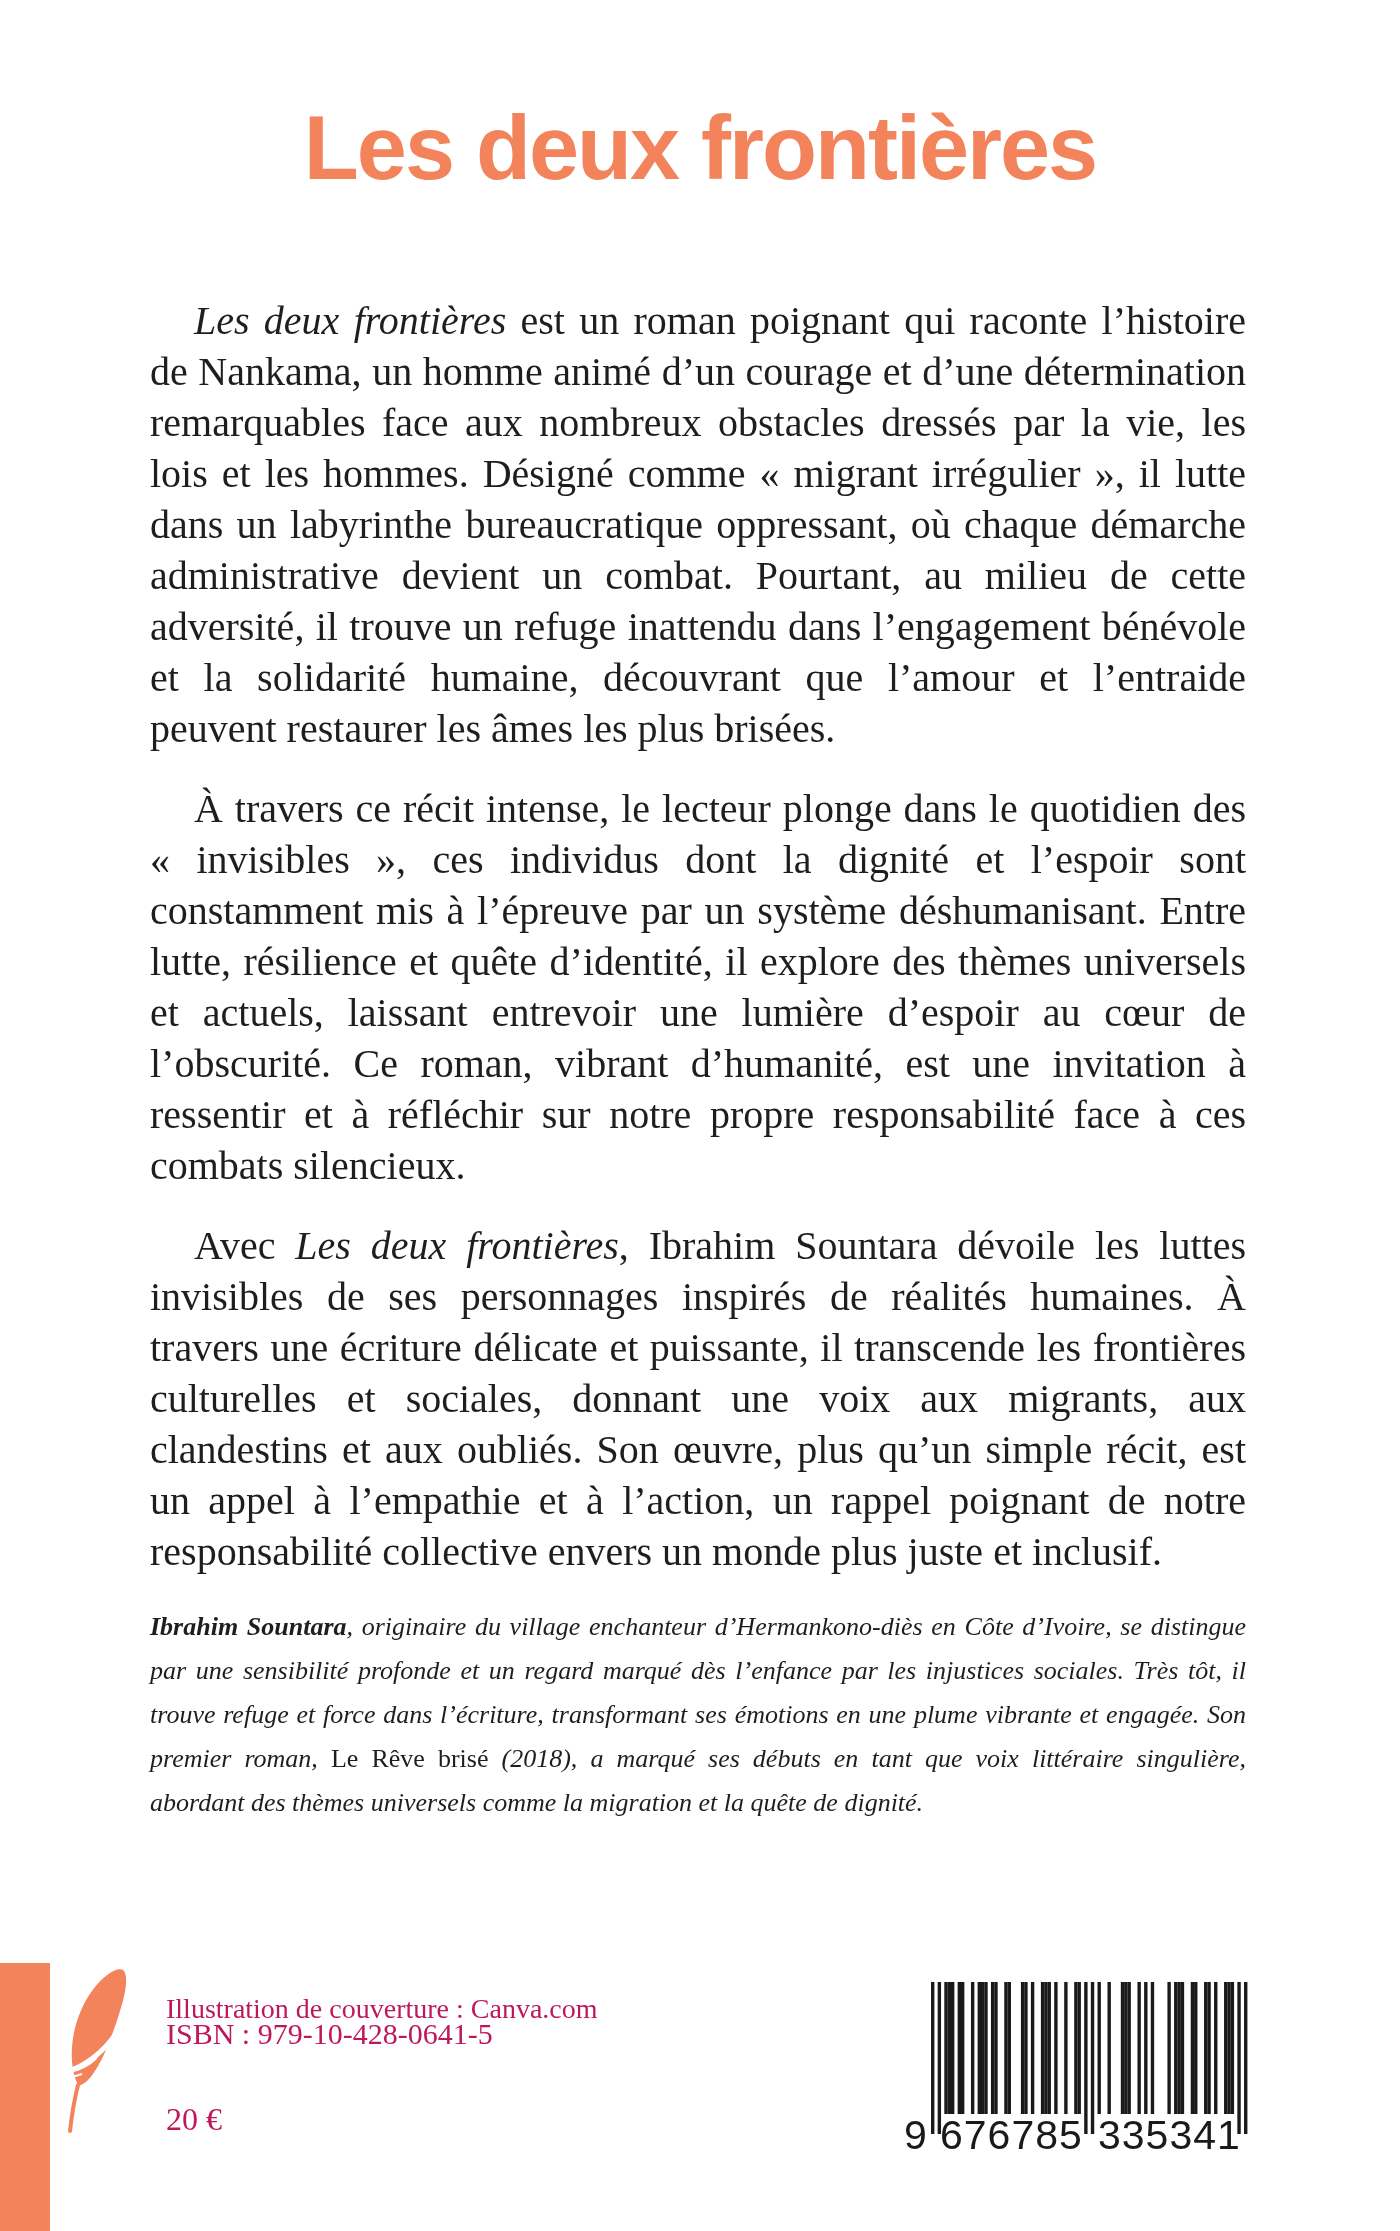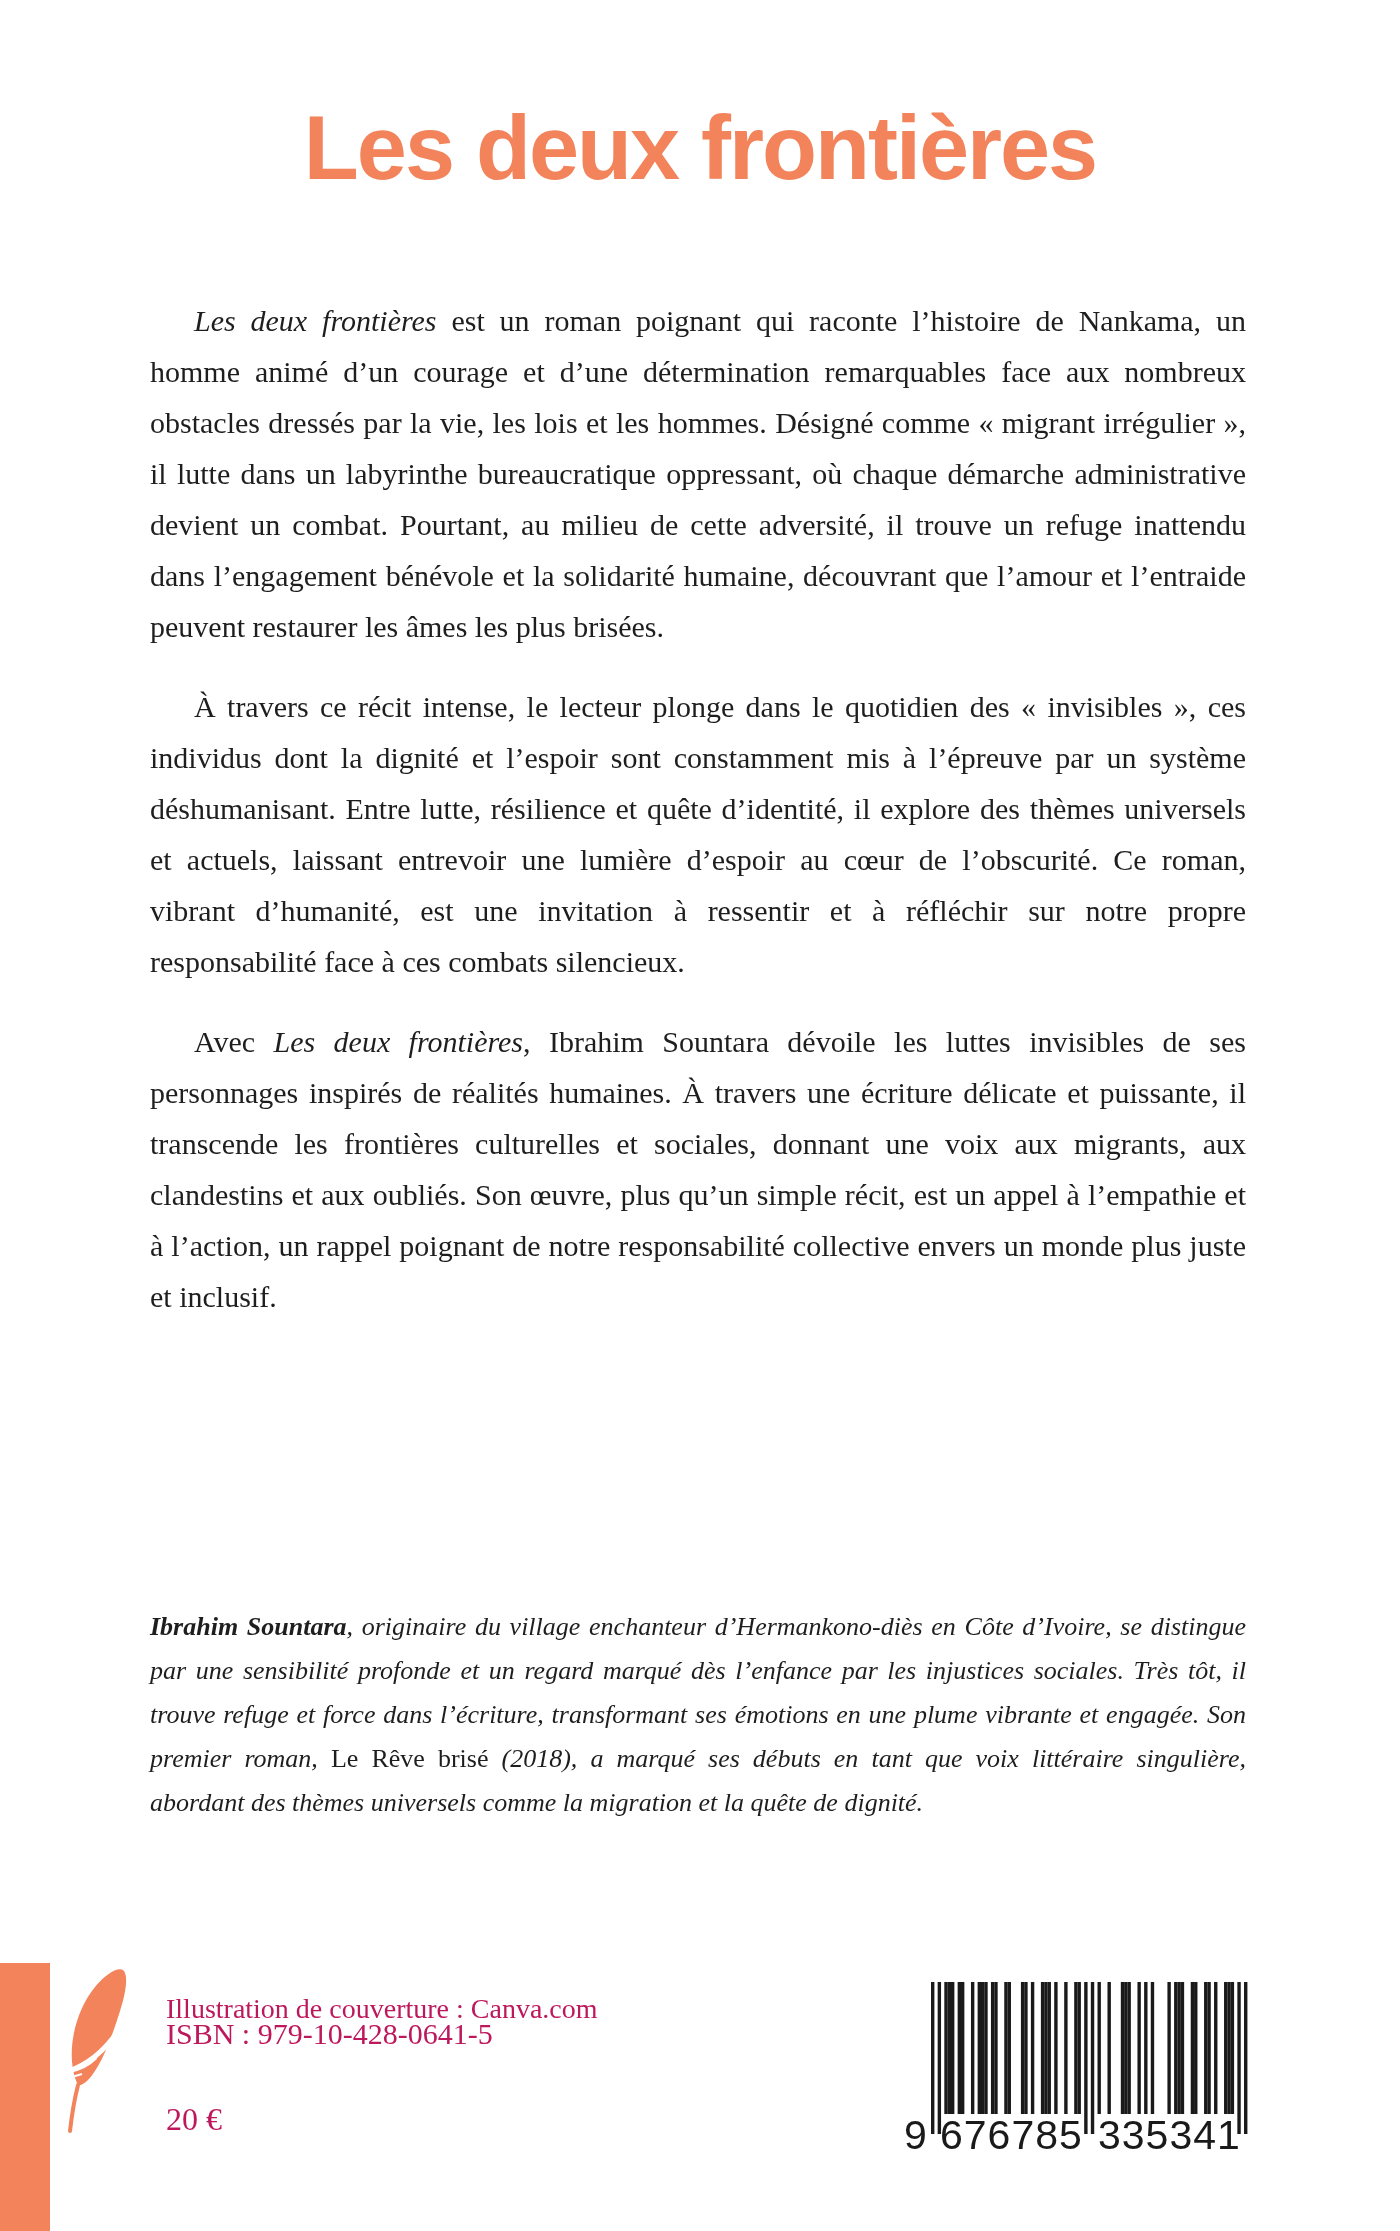--- a/index.html
+++ b/index.html
@@ -11,21 +11,21 @@
   }
   .title {
     position:absolute; top:86px; left:0; width:100%; margin:0;
     text-align:center;
     font-family:"Liberation Sans", sans-serif; font-weight:bold;
     font-size:90px; line-height:1; letter-spacing:-2px;
     color:var(--accent);
   }
   .synopsis {
     position:absolute; left:150px; top:278px; width:1096px;
-    font-size:30px; line-height:51px; text-align:justify;
+    font-size:40px; line-height:51px; text-align:justify;
   }
   .synopsis p { margin:0 0 29px 0; text-indent:44px; }
   .synopsis p:last-child { margin-bottom:0; }
   .it { font-style:italic; }
   .bio {
     position:absolute; left:150px; top:1588px; width:1096px;
     font-size:26px; line-height:44px; text-align:justify; font-style:italic;
   }
   .bio .name { font-weight:bold; }
   .bio .roman { font-style:normal; }

